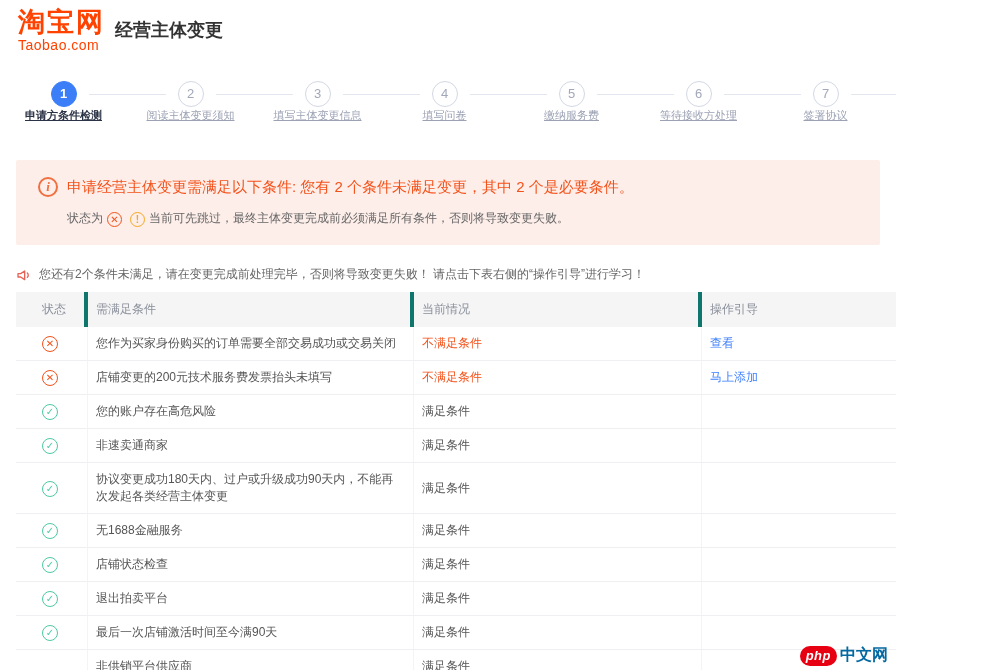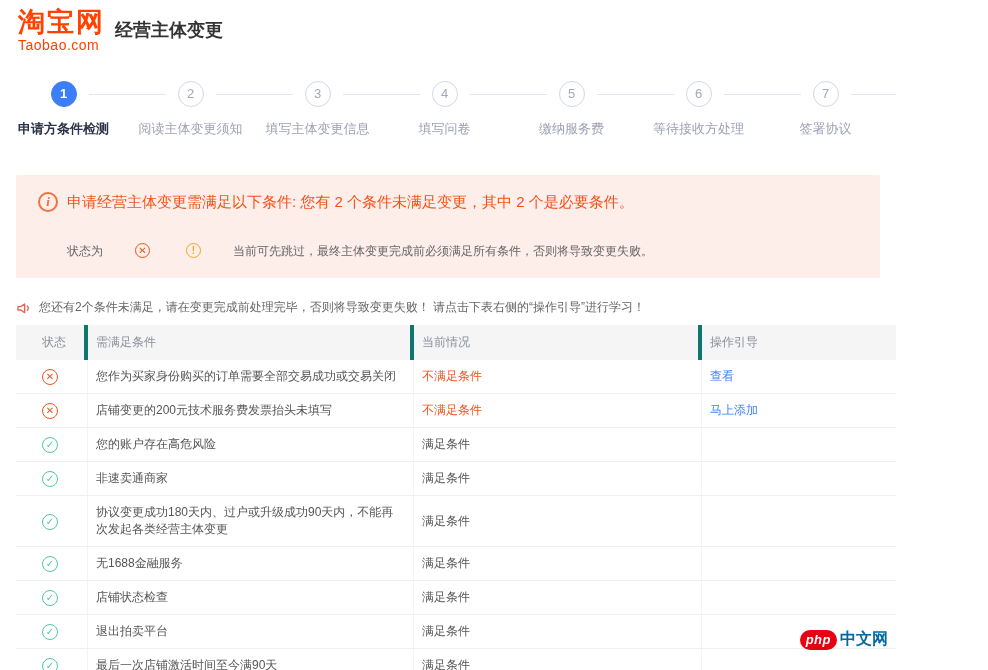--- a/index.html
+++ b/index.html
@@ -13,33 +13,33 @@
   .logo-cn { font-size:27px; font-weight:bold; letter-spacing:2px; }
   .logo-en { font-size:14px; font-weight:normal; margin-top:2px; letter-spacing:.5px; }
   .page-title { font-size:18px; font-weight:bold; color:#333; margin:9px 0 0 10px; }
 
   
   .stepper { display:flex; width:1020px; margin-top:29px; }
   .step { width:127px; flex:none; position:relative; text-align:center; }
   .step-circle { width:26px; height:26px; border-radius:50%; border:1px solid #D3D8E4;
     background:#fff; color:#A2A8BA; font-size:13px; line-height:24px; margin:0 auto; }
   .step.active .step-circle { background:#3C7EF8; border-color:#3C7EF8; color:#fff; font-weight:bold; }
-  .step-label { margin-top:13px; font-size:13px; color:#9CA2B4; white-space:nowrap; }
+  .step-label { margin-top:1px; font-size:11px; color:#9CA2B4; white-space:nowrap;text-decoration:underline; }
   .step.active .step-label { color:#2B3346; font-weight:bold; }
   .step-connector { position:absolute; top:13px; left:calc(50% + 25px);
     width:calc(100% - 50px); height:1px; background:#E3E6EE; }
   .step:last-child .step-connector { display:none; }
 
   
   .alert { margin:37px 16px 0; background:#FDEEE9; padding:17px 20px 18px 22px; border-radius:2px; }
   .alert-title-row { display:flex; align-items:center; color:#F4511A; font-size:15px; }
   .info-icon { flex:none; width:20px; height:20px; border:2px solid #F07040; border-radius:50%;
     color:#F07040; text-align:center; line-height:16px; font-size:13px; font-weight:bold;
     font-family:"Liberation Serif",serif; font-style:italic; margin-right:9px; }
-  .alert-line2 { display:flex; align-items:flex-start; margin:31px 0 0 29px; font-size:12px; color:#666;gap:28px; }
+  .alert-line2 { display:flex; align-items:flex-end; margin:13px 0 0 29px; font-size:12px; color:#666; }
   .mini-icon { display:inline-block; width:15px; height:15px; border-radius:50%;
     border:1px solid; text-align:center; line-height:13px; font-size:10px; margin:0 4px; flex:none; }
   .mini-x { color:#F4511A; border-color:#F4511A; }
   .mini-warn { color:#F5A623; border-color:#F5A623; font-weight:bold; }
 
   
   .notice { display:flex; align-items:center; margin:21px 16px 9px; font-size:12px; color:#666; }
   .speaker-icon { width:16px; height:16px; margin-right:7px; flex:none; }
 
   
@@ -52,21 +52,21 @@
   td:last-child { border-right:none; }
   th.col-status, td.col-status { padding-left:26px; }
   .status-icon { display:inline-block; width:16px; height:16px; border-radius:50%;
     border:1px solid; text-align:center; line-height:14px; font-size:10px; }
   .status-icon.fail { color:#F4511A; border-color:#F4511A; }
   .status-icon.pass { color:#4EC9A4; border-color:#4EC9A4; }
   .cell-fail { color:#F4511A; }
   .action-link { color:#3D7FFF; cursor:pointer; }
 
   
-  .watermark { position:absolute; right:8px; bottom:20px; display:flex; align-items:center; }
+  .watermark { position:absolute; right:8px; bottom:4px; display:flex; align-items:center; }
   .php-badge { background:#E60012; color:#fff; border-radius:10px; padding:2px 6px 3px;
     font-size:13px; font-weight:bold; font-style:italic; letter-spacing:.5px; }
   .watermark-text { color:#0369a1; font-weight:bold; font-size:16px; margin-left:3px; }
 </style>
 </head>
 <body>
 
 <div class="page">
 
   <div class="header">

